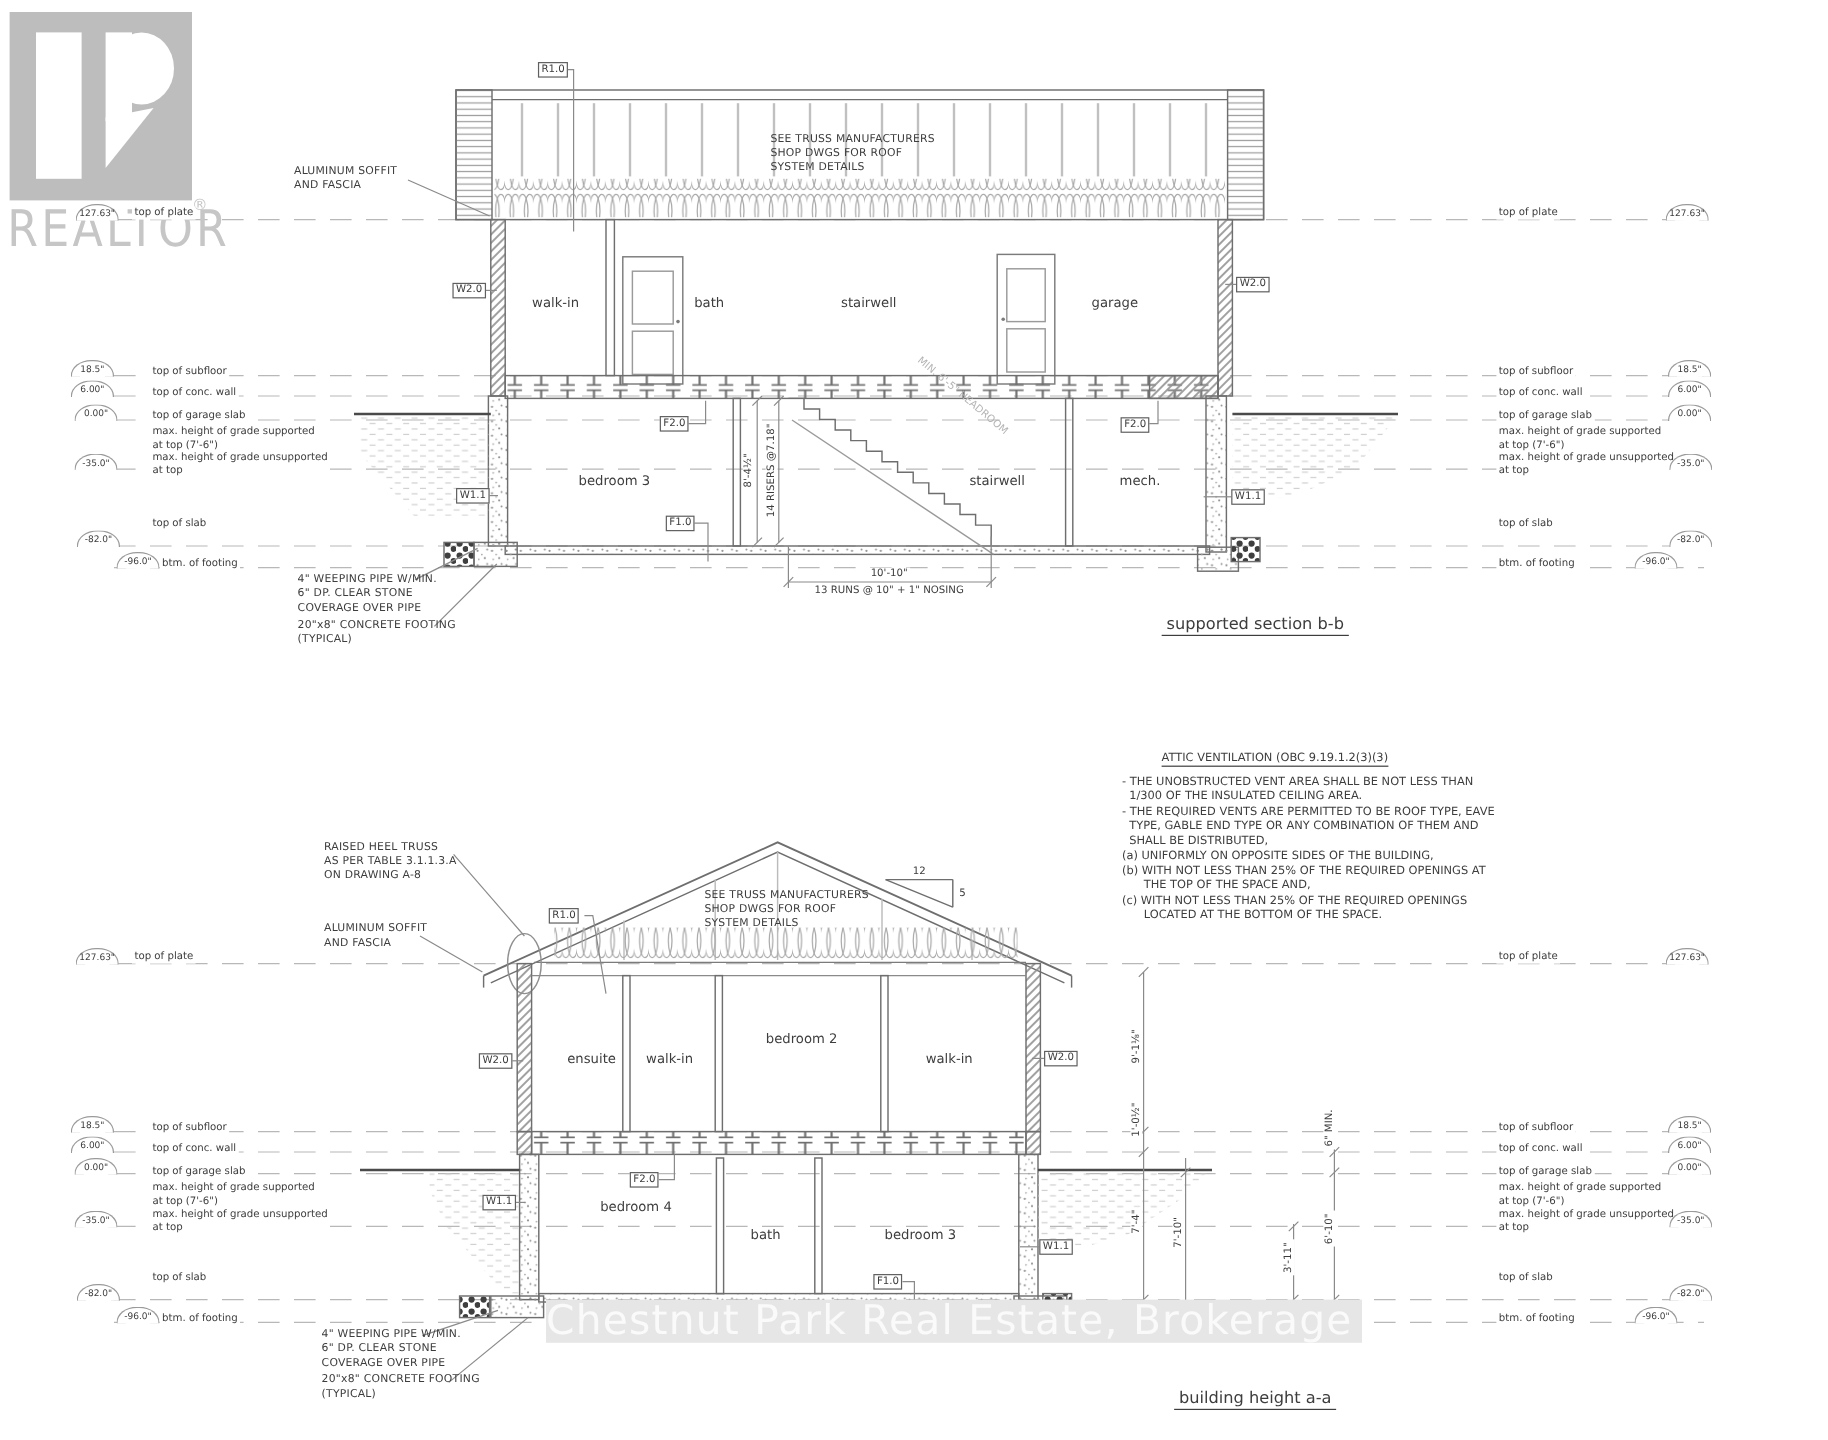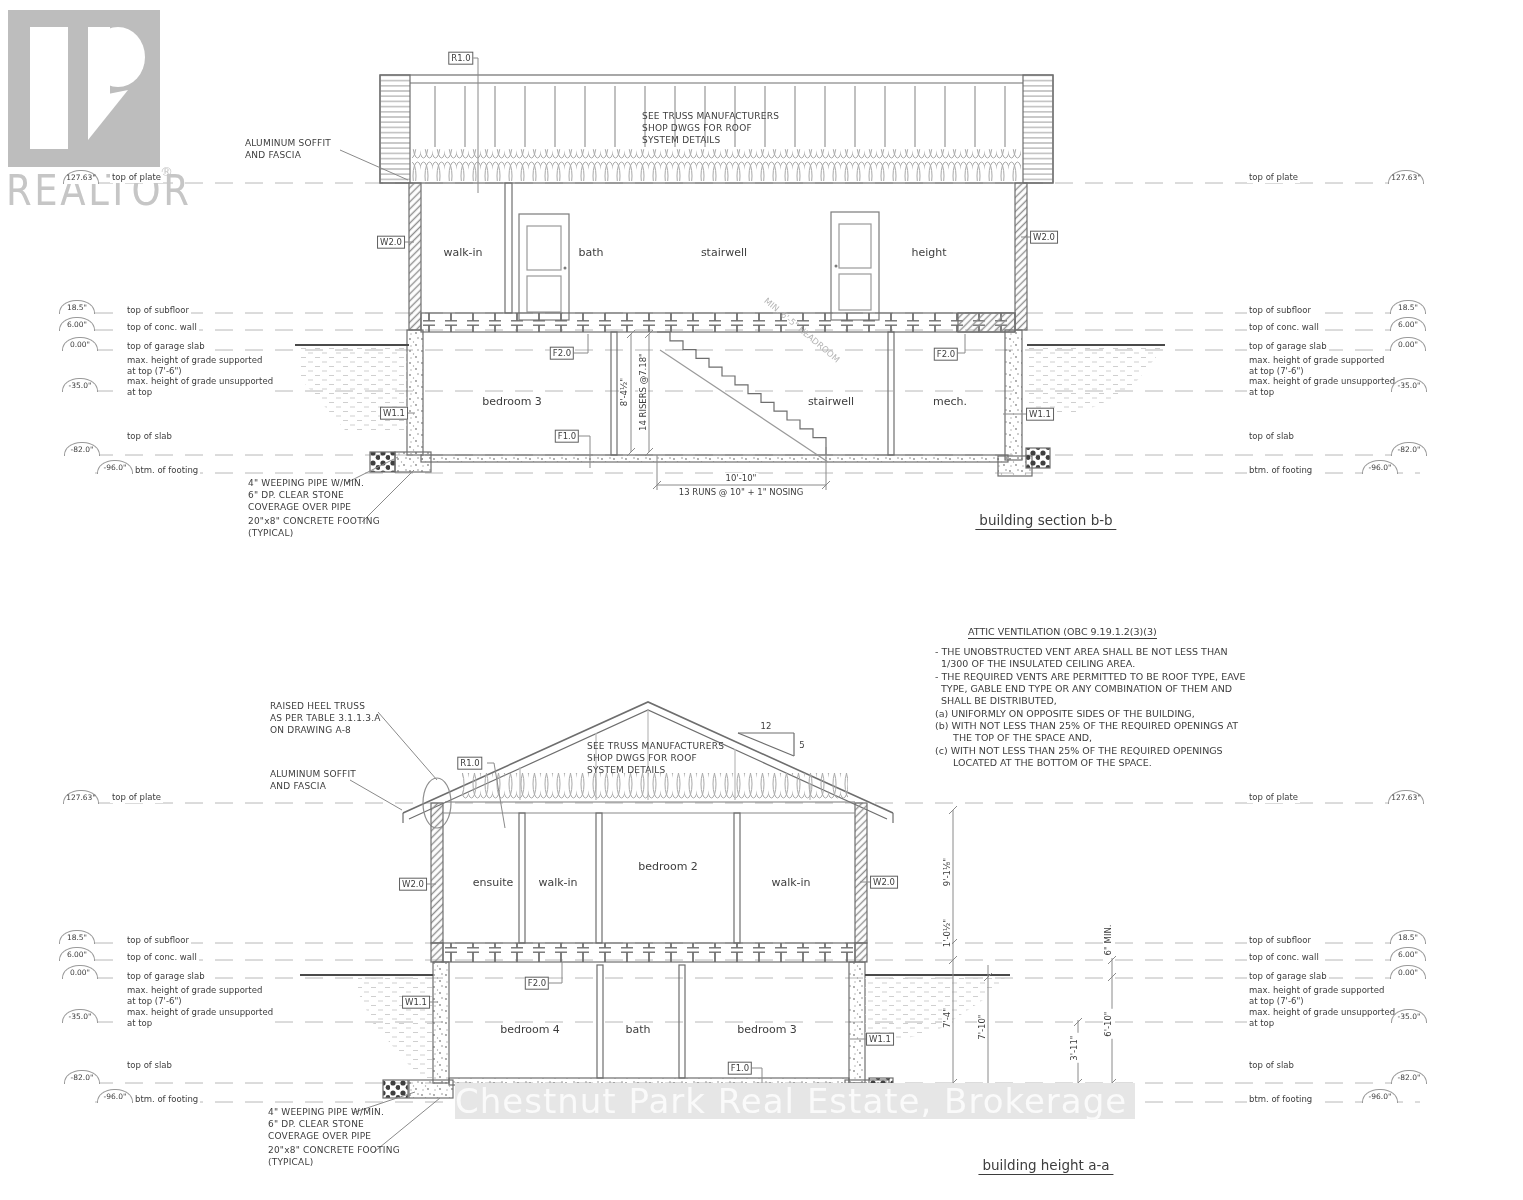--- a/index.html
+++ b/index.html
@@ -249,21 +249,21 @@
   <span class="tag" style="left:461px;top:58px">R1.0</span>
   <div class="note" style="left:642px;top:110px">SEE TRUSS MANUFACTURERS
 SHOP DWGS FOR ROOF
 SYSTEM DETAILS</div>
   <div class="note" style="left:245px;top:137px">ALUMINUM SOFFIT
 AND FASCIA</div>
 
   <span class="room" style="left:463px;top:252px">walk-in</span>
   <span class="room" style="left:591px;top:252px">bath</span>
   <span class="room" style="left:724px;top:252px">stairwell</span>
-  <span class="room" style="left:929px;top:252px">height</span>
+  <span class="room" style="left:929px;top:252px">garage</span>
 
   <span class="tag" style="left:391px;top:242px">W2.0</span>
   <span class="tag" style="left:1044px;top:237px">W2.0</span>
   <span class="tag" style="left:562px;top:353px">F2.0</span>
   <span class="tag" style="left:946px;top:354px">F2.0</span>
   <span class="tag" style="left:394px;top:413px">W1.1</span>
   <span class="tag" style="left:1040px;top:414px">W1.1</span>
   <span class="tag" style="left:567px;top:436px">F1.0</span>
 
   <span class="room" style="left:512px;top:401px">bedroom 3</span>
@@ -274,21 +274,21 @@
   <span class="vtext" style="left:643px;top:392px">14 RISERS @7.18"</span>
   <span class="dimh" style="left:741px;top:478px">10'-10"</span>
   <span class="dimh" style="left:741px;top:492px">13 RUNS @ 10" + 1" NOSING</span>
   <span class="headroom" style="left:802px;top:330px">MIN. 6'-5" HEADROOM</span>
 
   <div class="note" style="left:248px;top:477px">4" WEEPING PIPE W/MIN.
 6" DP. CLEAR STONE
 COVERAGE OVER PIPE</div>
   <div class="note" style="left:248px;top:515px">20"x8" CONCRETE FOOTING
 (TYPICAL)</div>
-  <div class="title" style="left:1046px;top:512px">building section b-b</div>
+  <div class="title" style="left:1046px;top:512px">supported section b-b</div>
 
   <span class="lvl" style="left:110px;top:172px">top of plate</span>
   <span class="lvl" style="left:125px;top:305px">top of subfloor</span>
   <span class="lvl" style="left:125px;top:322px">top of conc. wall</span>
   <span class="lvl" style="left:125px;top:341px">top of garage slab</span>
   <span class="lvl" style="left:125px;top:355px">max. height of grade supported
 at top (7'-6")</span>
   <span class="lvl" style="left:125px;top:376px">max. height of grade unsupported
 at top</span>
   <span class="lvl" style="left:125px;top:431px">top of slab</span>
@@ -347,21 +347,21 @@
   <span class="room" style="left:558px;top:882px">walk-in</span>
   <span class="room" style="left:668px;top:866px">bedroom 2</span>
   <span class="room" style="left:791px;top:882px">walk-in</span>
   <span class="tag" style="left:413px;top:884px">W2.0</span>
   <span class="tag" style="left:884px;top:882px">W2.0</span>
   <span class="tag" style="left:537px;top:983px">F2.0</span>
   <span class="tag" style="left:416px;top:1002px">W1.1</span>
   <span class="tag" style="left:880px;top:1039px">W1.1</span>
   <span class="tag" style="left:740px;top:1068px">F1.0</span>
 
-  <span class="room" style="left:530px;top:1029px">bedroom 4</span>
+  <span class="room" style="left:530px;top:1006px">bedroom 4</span>
   <span class="room" style="left:638px;top:1029px">bath</span>
   <span class="room" style="left:767px;top:1029px">bedroom 3</span>
 
   <span class="vtext" style="left:947px;top:872px">9'-1⅛"</span>
   <span class="vtext" style="left:947px;top:933px">1'-0½"</span>
   <span class="vtext" style="left:947px;top:1018px">7'-4"</span>
   <span class="vtext" style="left:982px;top:1027px">7'-10"</span>
   <span class="vtext" style="left:1074px;top:1048px">3'-11"</span>
   <span class="vtext" style="left:1108px;top:940px">6" MIN.</span>
   <span class="vtext" style="left:1108px;top:1024px">6'-10"</span>

